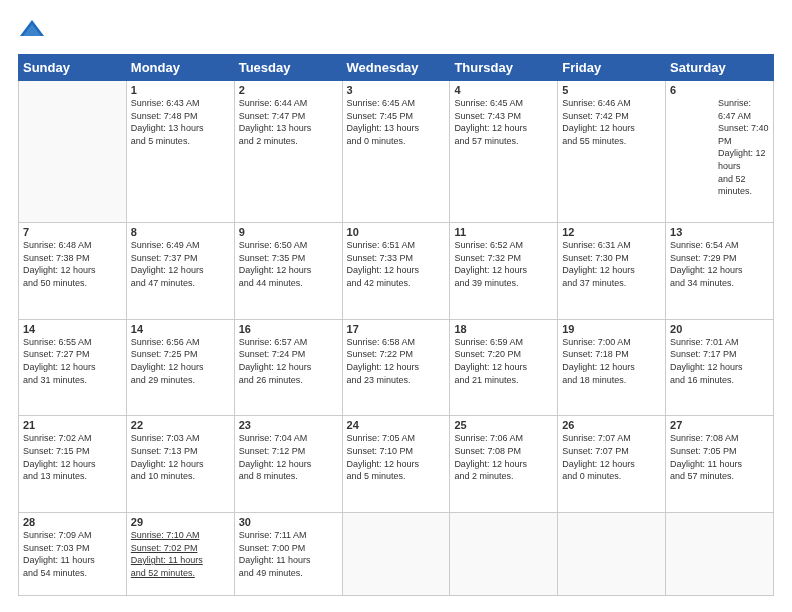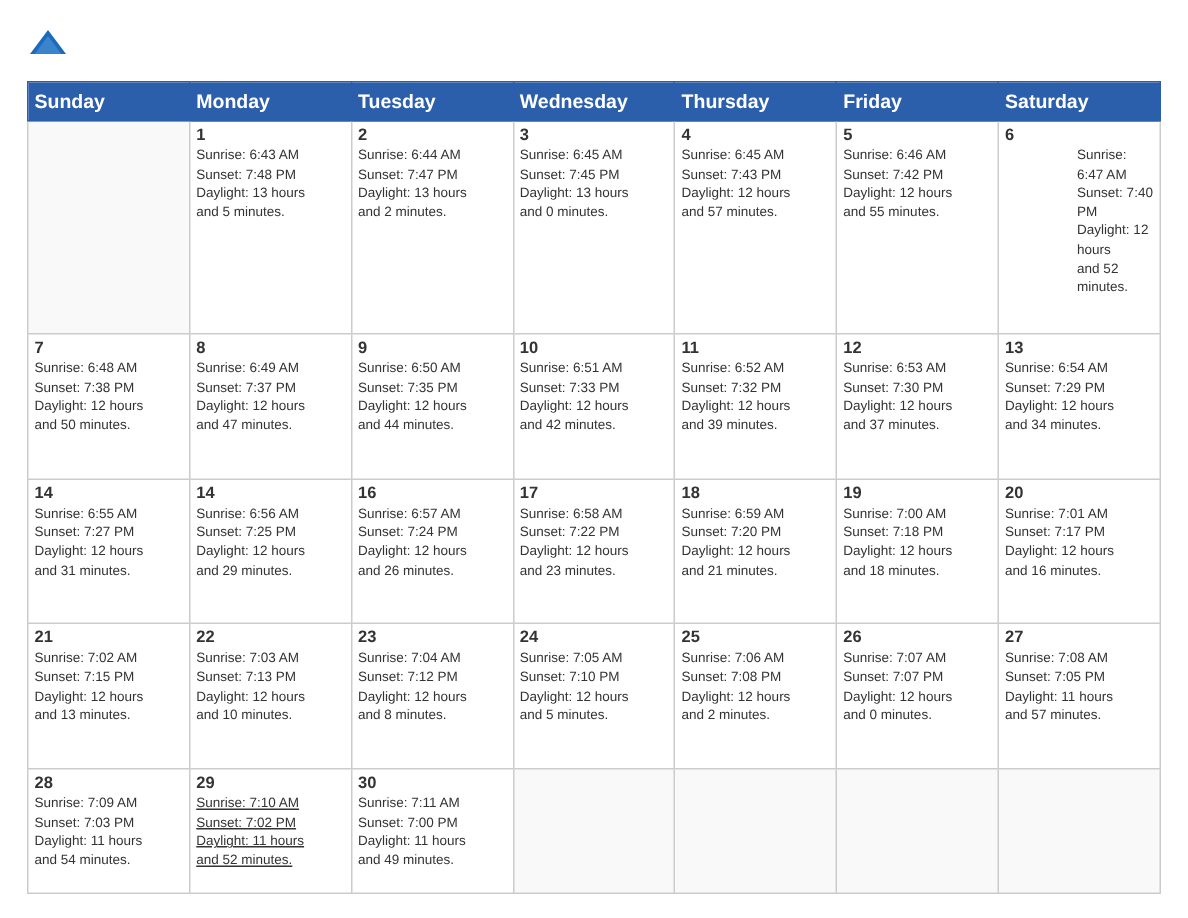--- a/index.html
+++ b/index.html
@@ -212,21 +212,21 @@
           </td>
           <td>
             <span class="day-number">11</span>
             <div class="day-info" style="white-space: pre-line;">Sunrise: 6:52 AM
 Sunset: 7:32 PM
 Daylight: 12 hours
 and 39 minutes.</div>
           </td>
           <td>
             <span class="day-number">12</span>
-            <div class="day-info" style="white-space: pre-line;">Sunrise: 6:53 AM
+            <div class="day-info" style="white-space: pre-line;">Sunrise: 6:31 AM
 Sunset: 7:30 PM
 Daylight: 12 hours
 and 37 minutes.</div>
           </td>
           <td>
             <span class="day-number">13</span>
             <div class="day-info" style="white-space: pre-line;">Sunrise: 6:54 AM
 Sunset: 7:29 PM
 Daylight: 12 hours
 and 34 minutes.</div>

